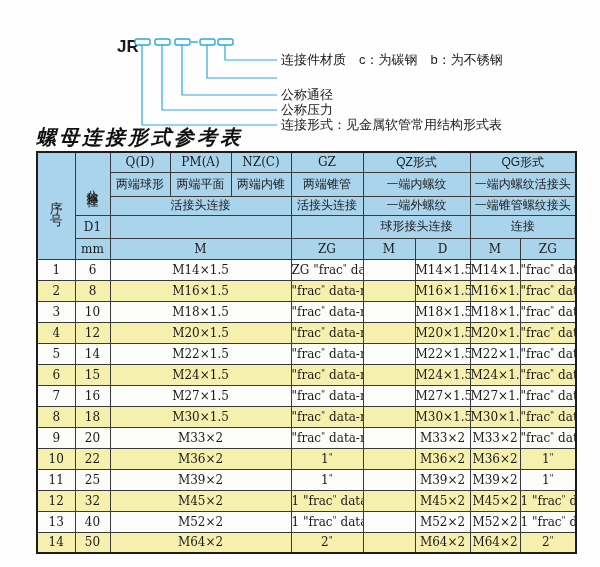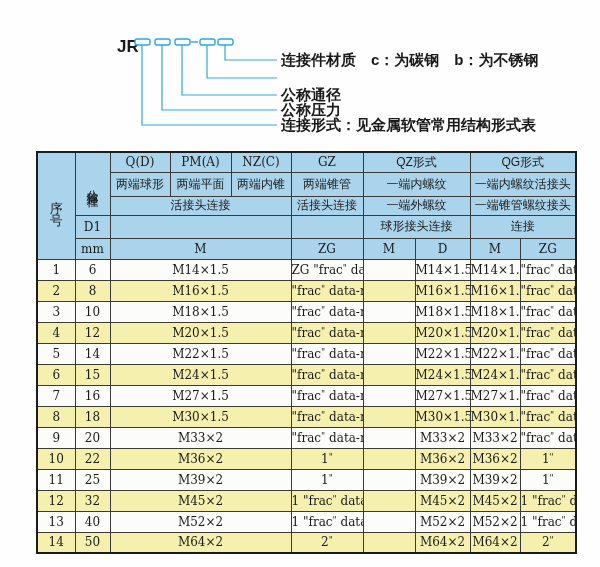--- a/index.html
+++ b/index.html
@@ -5,21 +5,21 @@
   html,body{margin:0;padding:0;background:#ffffff;}
   .page{
     position:relative;width:600px;height:567px;background:#fefefe;overflow:hidden;
     font-family:"Liberation Sans", sans-serif;color:#1a1a1a;
   }
   
   .diagram-star-title{position:absolute;left:107px;top:16px;font-size:13px;font-weight:bold;white-space:nowrap;}
   .diagram-star-title .star{color:#2aa9dd;margin-right:2px;}
   .code-prefix{position:absolute;left:117px;top:37px;font-size:17px;font-weight:bold;}
   .diagram-svg{position:absolute;left:0;top:0;}
-  .diagram-label{position:absolute;left:281px;font-size:15px;font-weight:bold;white-space:nowrap;line-height:14px;}
+  .diagram-label{position:absolute;left:281px;font-size:13px;font-weight:normal;white-space:nowrap;line-height:14px;}
   
   .table-title{
     position:absolute;left:36px;top:124px;font-size:20px;font-weight:bold;font-style:italic;
     letter-spacing:3px;font-family:"DejaVu Serif", serif;color:#111;
   }
   
   table.ref{
     position:absolute;left:36px;top:151px;border-collapse:collapse;table-layout:fixed;
     width:541px;border:2px solid #1c1c1c;
   }
@@ -60,20 +60,21 @@
       <polyline points="162,45 162,110 277,110"></polyline>
       <polyline points="142,45 142,125 277,125"></polyline>
     </g>
   </svg>
 
   <div class="diagram-label" style="top:53px;">连接件材质　c：为碳钢　b：为不锈钢</div>
   <div class="diagram-label" style="top:88px;">公称通径</div>
   <div class="diagram-label" style="top:103px;">公称压力</div>
   <div class="diagram-label" style="top:118px;">连接形式：见金属软管常用结构形式表</div>
 
+  <div class="table-title">螺母连接形式参考表</div>
 
   <table class="ref">
     <colgroup>
       <col style="width:38px">
         <col style="width:35px">
         <col style="width:60px">
         <col style="width:61px">
       <col style="width:60px">
         <col style="width:72px">
         <col style="width:52px">

